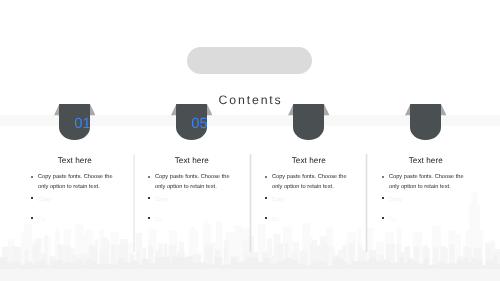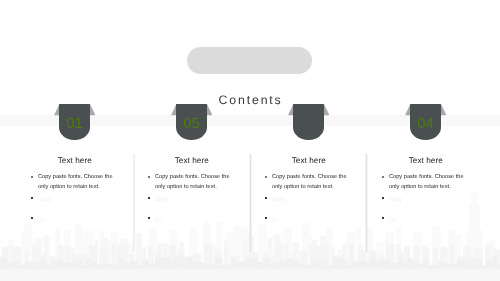--- a/index.html
+++ b/index.html
@@ -21,22 +21,22 @@
 
   
   .col{position:absolute;top:0;width:117px;height:281px;}
   .divider{position:absolute;top:154.3px;width:2.6px;height:97.6px;
      background:linear-gradient(to right,rgba(225,225,225,0),rgba(225,225,225,1) 50%,rgba(225,225,225,0));}
 
   
   .badge{position:absolute;top:104px;left:44.0px;width:30.3px;height:36px;}
   .badge-body{position:absolute;left:0;top:0;width:30.3px;height:36px;background:#4a4f51;
      border-radius:0.6px 0.6px 15.1px 15.1px / 0.6px 0.6px 12.8px 12.8px;z-index:2;}
-  .badge-num{position:absolute;left:0;top:9.4px;width:30.3px;height:22px;display:flex;
-     align-items:center;justify-content:center;color:#4d7c0f;font-size:14.8px;z-index:3;
+  .badge-num{position:absolute;left:8px;top:9.4px;width:30.3px;height:22px;display:flex;
+     align-items:center;justify-content:center;color:#3b82f6;font-size:14.8px;z-index:3;
      line-height:1;letter-spacing:0px;}
   .wing{position:absolute;top:0.4px;z-index:1;}
   .wing-l{left:-5.4px;}
   .wing-r{left:30.3px;}
 
   
   .heading{position:absolute;top:155.7px;left:0.85px;width:117px;text-align:center;
      font-size:8.2px;font-weight:normal;color:#1e1e1e;letter-spacing:0.06px;}
   .bullets{position:absolute;top:172.2px;left:16px;width:82px;}
   .bullet{position:relative;display:block;padding-left:6.6px;}
@@ -406,21 +406,20 @@
 
   <div class="col" style="left:366.4px">
     <div class="badge">
       <svg class="wing wing-l" width="5.4" height="11.2" viewBox="0 0 54 112">
           <path d="M54 0 L54 112 L0 112 Z" fill="#a9a9a9"></path>
         </svg>
       <svg class="wing wing-r" width="5.4" height="11.2" viewBox="0 0 54 112">
           <path d="M0 0 L0 112 L54 112 Z" fill="#a9a9a9"></path>
         </svg>
       <div class="badge-body"></div>
-      <div class="badge-num">04</div>
     </div>
     <div class="heading">Text here</div>
     <div class="bullets">
       <div class="bullet">
           <span class="dot"></span>
           <span class="txt">Copy paste fonts. Choose the only option to retain text.</span>
         </div>
       <div class="bullet faded1">
           <span class="dot"></span>
           <span class="txt">Copy</span>

